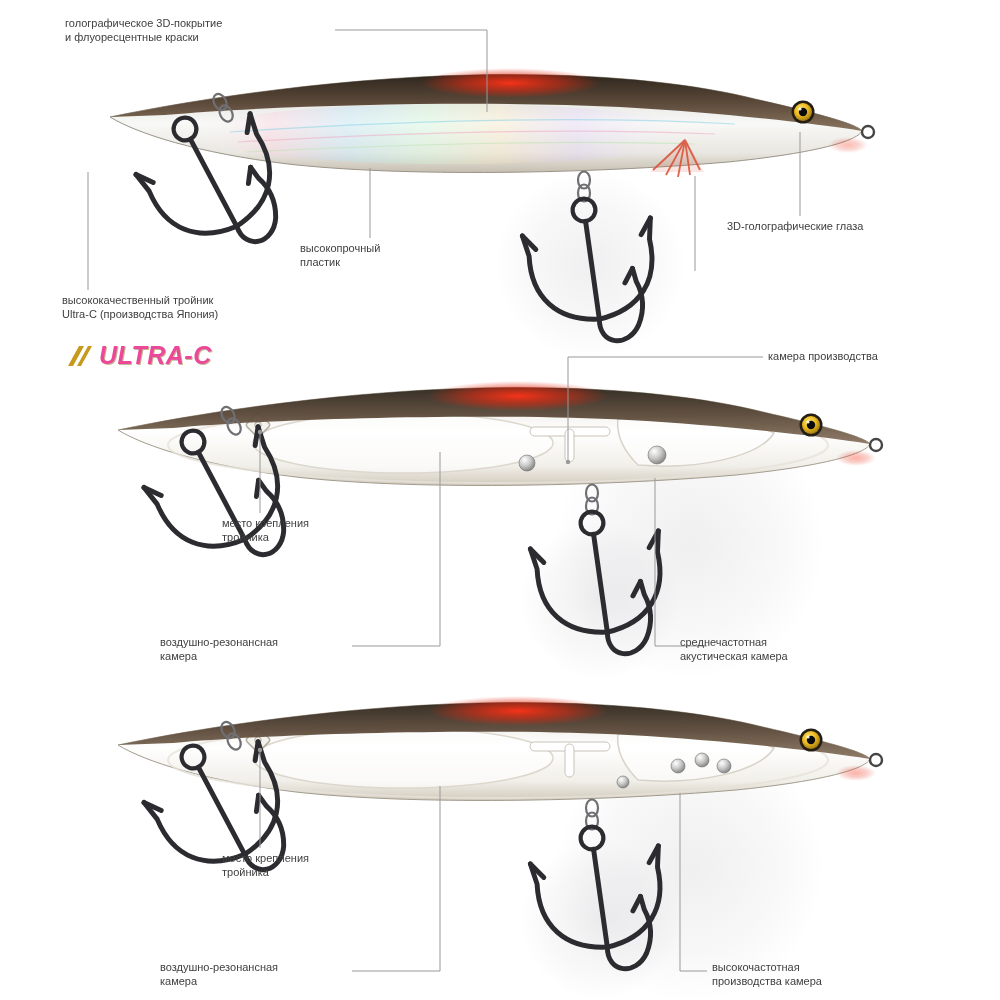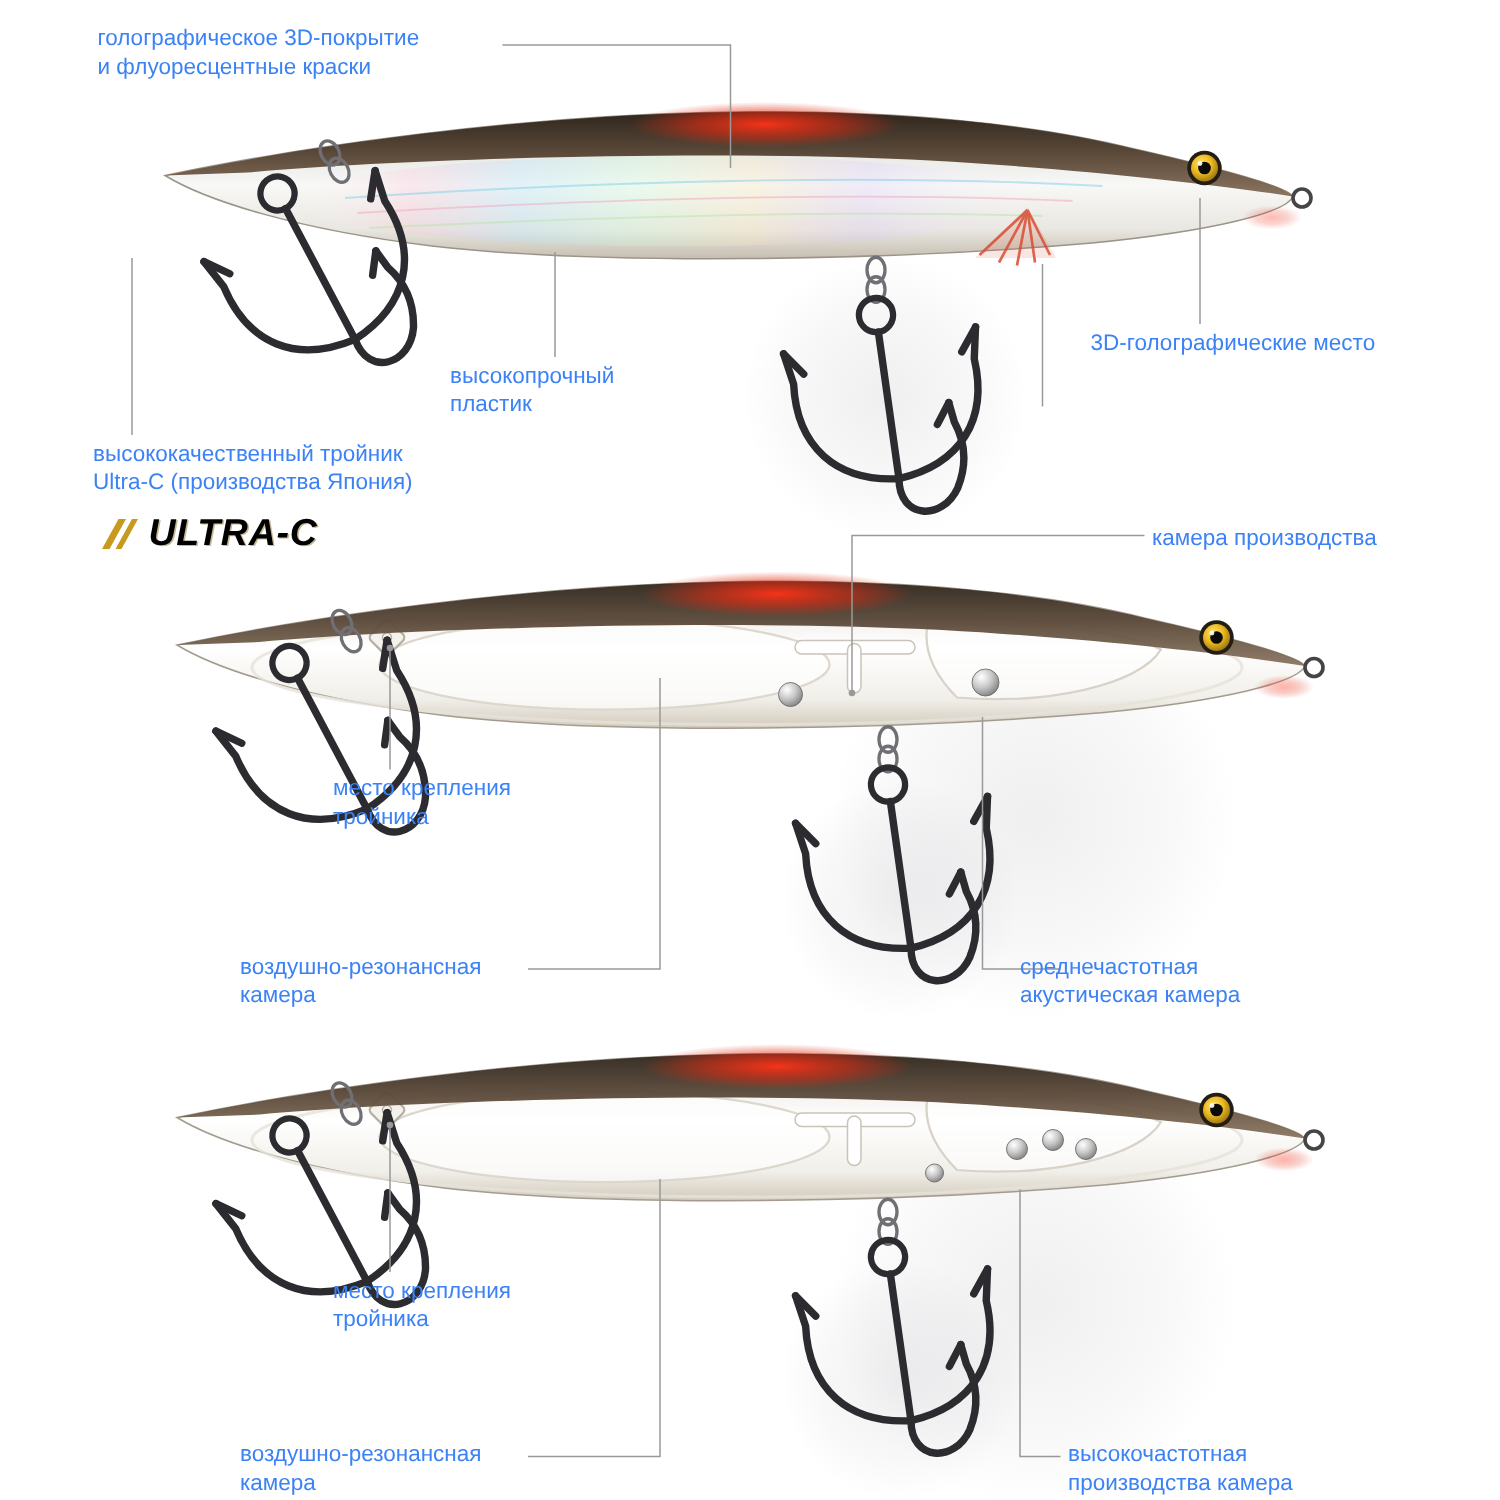--- a/index.html
+++ b/index.html
@@ -1,23 +1,23 @@
 <!DOCTYPE html>
 <html><head>
 <meta charset="utf-8">
 <style>
   html,body{margin:0;padding:0;background:#ffffff;}
   .canvas{position:relative;width:1000px;height:1000px;background:#ffffff;
           font-family:"Liberation Sans",sans-serif;overflow:hidden;}
   .art{position:absolute;left:0;top:0;}
-  .label{position:absolute;font-size:15px;line-height:1.28;color:#3b82f6;
+  .label{position:absolute;font-size:11px;line-height:1.28;color:#404040;
          white-space:pre-line;}
   .logo{position:absolute;left:66px;top:341px;display:flex;align-items:center;gap:3px;}
   .logo-text{font-style:italic;font-weight:bold;font-size:25px;letter-spacing:.5px;
-             color:#000000;text-shadow:1px 1px 0 rgba(130,95,15,.45);}
+             color:#ec4899;text-shadow:1px 1px 0 rgba(130,95,15,.45);}
   .streak{fill:none;stroke-width:1.2;opacity:.55;}
 </style>
 </head>
 <body>
 
 <div class="canvas">
 
 <svg class="art" width="1000" height="1000" viewBox="0 0 1000 1000">
   <defs>
     <linearGradient id="gradBody" x1="0" y1="0" x2="0" y2="1">
@@ -192,21 +192,21 @@
     <circle cx="568" cy="462" r="2.2" fill="#999999" stroke="none"></circle>
   </g>
 </svg>
 
 <div class="label" style="left:65px;top:16px">голографическое 3D-покрытие
 и флуоресцентные краски</div>
 <div class="label" style="left:62px;top:293px">высококачественный тройник
 Ultra-C (производства Япония)</div>
 <div class="label" style="left:300px;top:241px">высокопрочный
 пластик</div>
-<div class="label" style="left:727px;top:219px">3D-голографические место</div>
+<div class="label" style="left:727px;top:219px">3D-голографические глаза</div>
 
 <div class="label" style="left:768px;top:349px">камера производства</div>
 <div class="label" style="left:222px;top:516px">место крепления
 тройника</div>
 <div class="label" style="left:160px;top:635px">воздушно-резонансная
 камера</div>
 <div class="label" style="left:680px;top:635px">среднечастотная
 акустическая камера</div>
 
 <div class="label" style="left:222px;top:851px">место крепления

